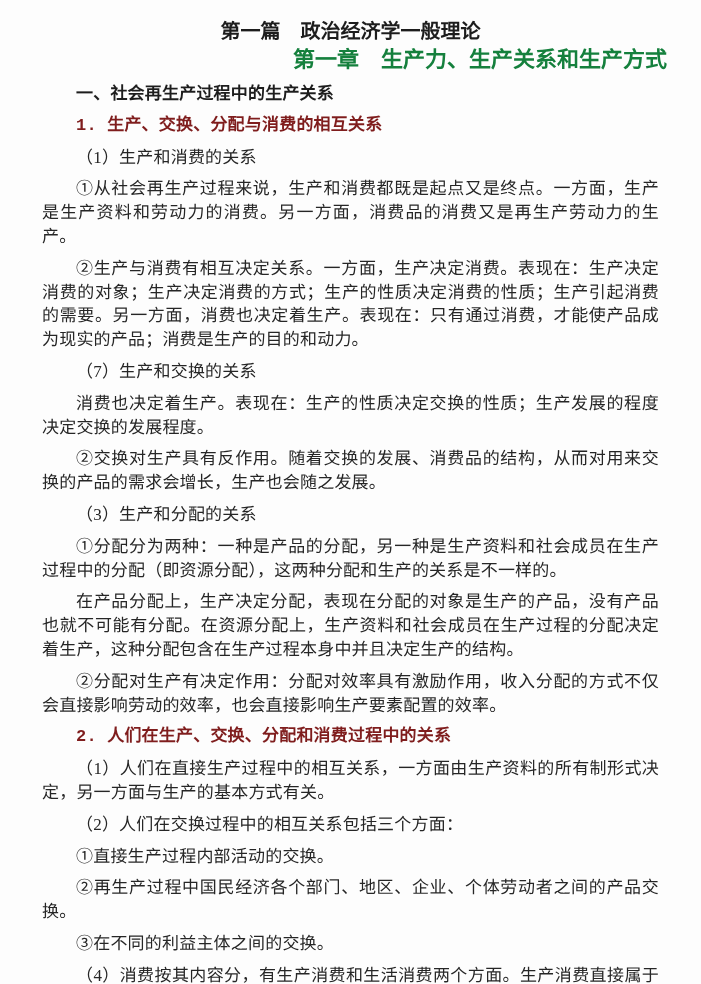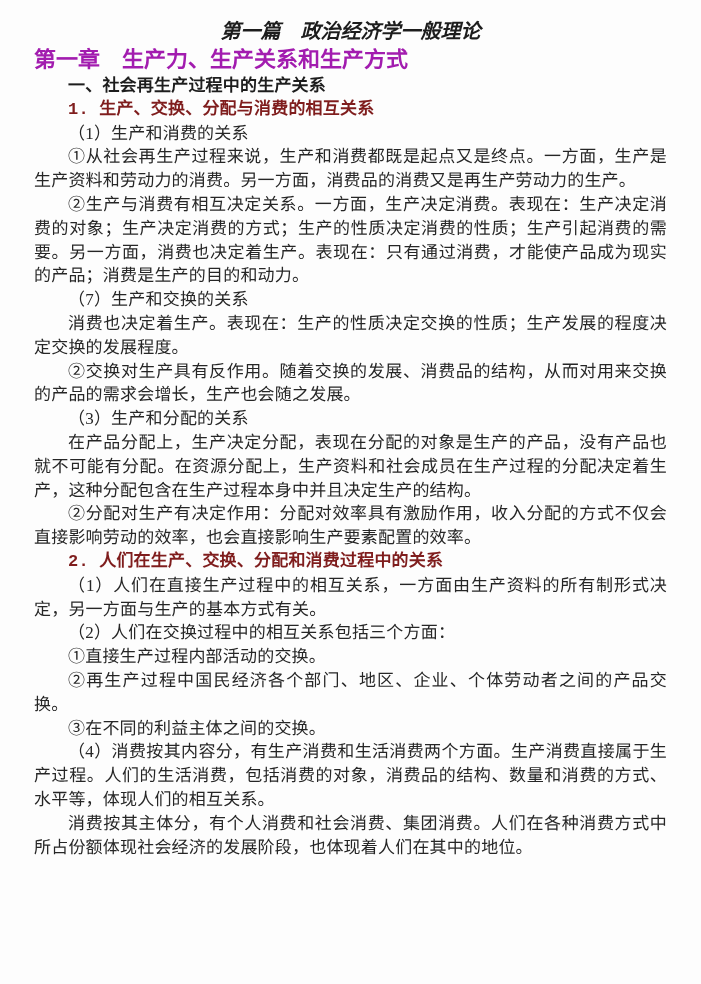--- a/index.html
+++ b/index.html
@@ -19,33 +19,32 @@
     font-family: "Liberation Serif", "DejaVu Serif", serif;
   }
   .part-title {
     margin: 0;
     text-align: center;
     font-size: 20px;
     line-height: 27px;
     font-weight: bold;
     font-family: "Liberation Sans", "DejaVu Sans", sans-serif;
     color: #1d1d1d;
-    font-style: italic;
   }
   .chapter-title {
     margin: 0;
-    text-align: left;
+    text-align: right;
     font-size: 22px;
     line-height: 29px;
     font-weight: bold;
     font-family: "Liberation Sans", "DejaVu Sans", sans-serif;
-    color: #a21caf;
+    color: #15803d;
   }
   .content p {
-    margin: 0;
+    margin: 8px;
     font-size: 17px;
     line-height: 23.8px;
     text-indent: 2em;
     text-align: justify;
     text-justify: inter-ideograph;
     letter-spacing: 0.2px;
   }
   .content p.section {
     font-weight: bold;
     font-family: "Liberation Sans", "DejaVu Sans", sans-serif;
@@ -66,20 +65,21 @@
   <div class="content" id="content">
       <p class="section">一、社会再生产过程中的生产关系</p>
       <p class="sub">1. 生产、交换、分配与消费的相互关系</p>
       <p class="normal">（1）生产和消费的关系</p>
       <p class="normal">①从社会再生产过程来说，生产和消费都既是起点又是终点。一方面，生产是生产资料和劳动力的消费。另一方面，消费品的消费又是再生产劳动力的生产。</p>
       <p class="normal">②生产与消费有相互决定关系。一方面，生产决定消费。表现在：生产决定消费的对象；生产决定消费的方式；生产的性质决定消费的性质；生产引起消费的需要。另一方面，消费也决定着生产。表现在：只有通过消费，才能使产品成为现实的产品；消费是生产的目的和动力。</p>
       <p class="normal">（7）生产和交换的关系</p>
       <p class="normal">消费也决定着生产。表现在：生产的性质决定交换的性质；生产发展的程度决定交换的发展程度。</p>
       <p class="normal">②交换对生产具有反作用。随着交换的发展、消费品的结构，从而对用来交换的产品的需求会增长，生产也会随之发展。</p>
       <p class="normal">（3）生产和分配的关系</p>
+      <p class="normal">①分配分为两种：一种是产品的分配，另一种是生产资料和社会成员在生产过程中的分配（即资源分配），这两种分配和生产的关系是不一样的。</p>
       <p class="normal">在产品分配上，生产决定分配，表现在分配的对象是生产的产品，没有产品也就不可能有分配。在资源分配上，生产资料和社会成员在生产过程的分配决定着生产，这种分配包含在生产过程本身中并且决定生产的结构。</p>
       <p class="normal">②分配对生产有决定作用：分配对效率具有激励作用，收入分配的方式不仅会直接影响劳动的效率，也会直接影响生产要素配置的效率。</p>
       <p class="sub">2. 人们在生产、交换、分配和消费过程中的关系</p>
       <p class="normal">（1）人们在直接生产过程中的相互关系，一方面由生产资料的所有制形式决定，另一方面与生产的基本方式有关。</p>
       <p class="normal">（2）人们在交换过程中的相互关系包括三个方面：</p>
       <p class="normal">①直接生产过程内部活动的交换。</p>
       <p class="normal">②再生产过程中国民经济各个部门、地区、企业、个体劳动者之间的产品交换。</p>
       <p class="normal">③在不同的利益主体之间的交换。</p>
       <p class="normal">（4）消费按其内容分，有生产消费和生活消费两个方面。生产消费直接属于生产过程。人们的生活消费，包括消费的对象，消费品的结构、数量和消费的方式、水平等，体现人们的相互关系。</p>
       <p class="normal">消费按其主体分，有个人消费和社会消费、集团消费。人们在各种消费方式中所占份额体现社会经济的发展阶段，也体现着人们在其中的地位。</p>

